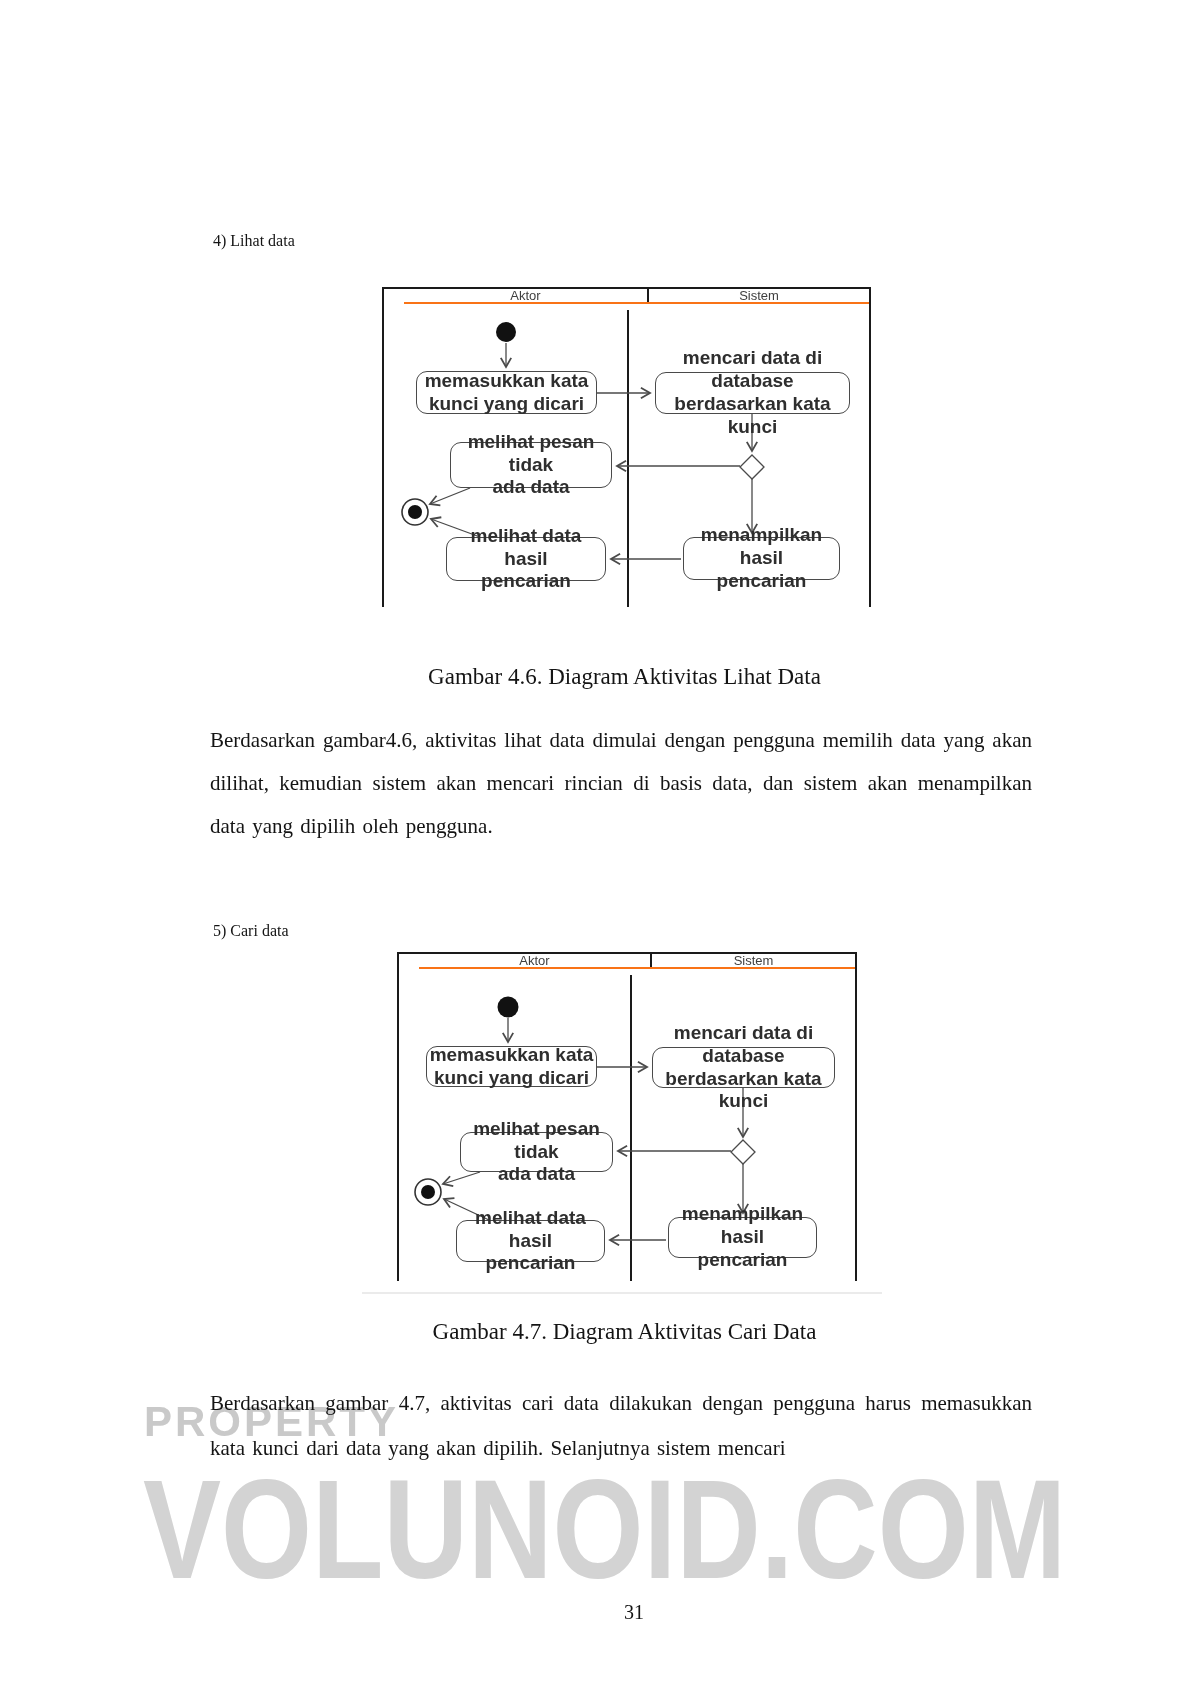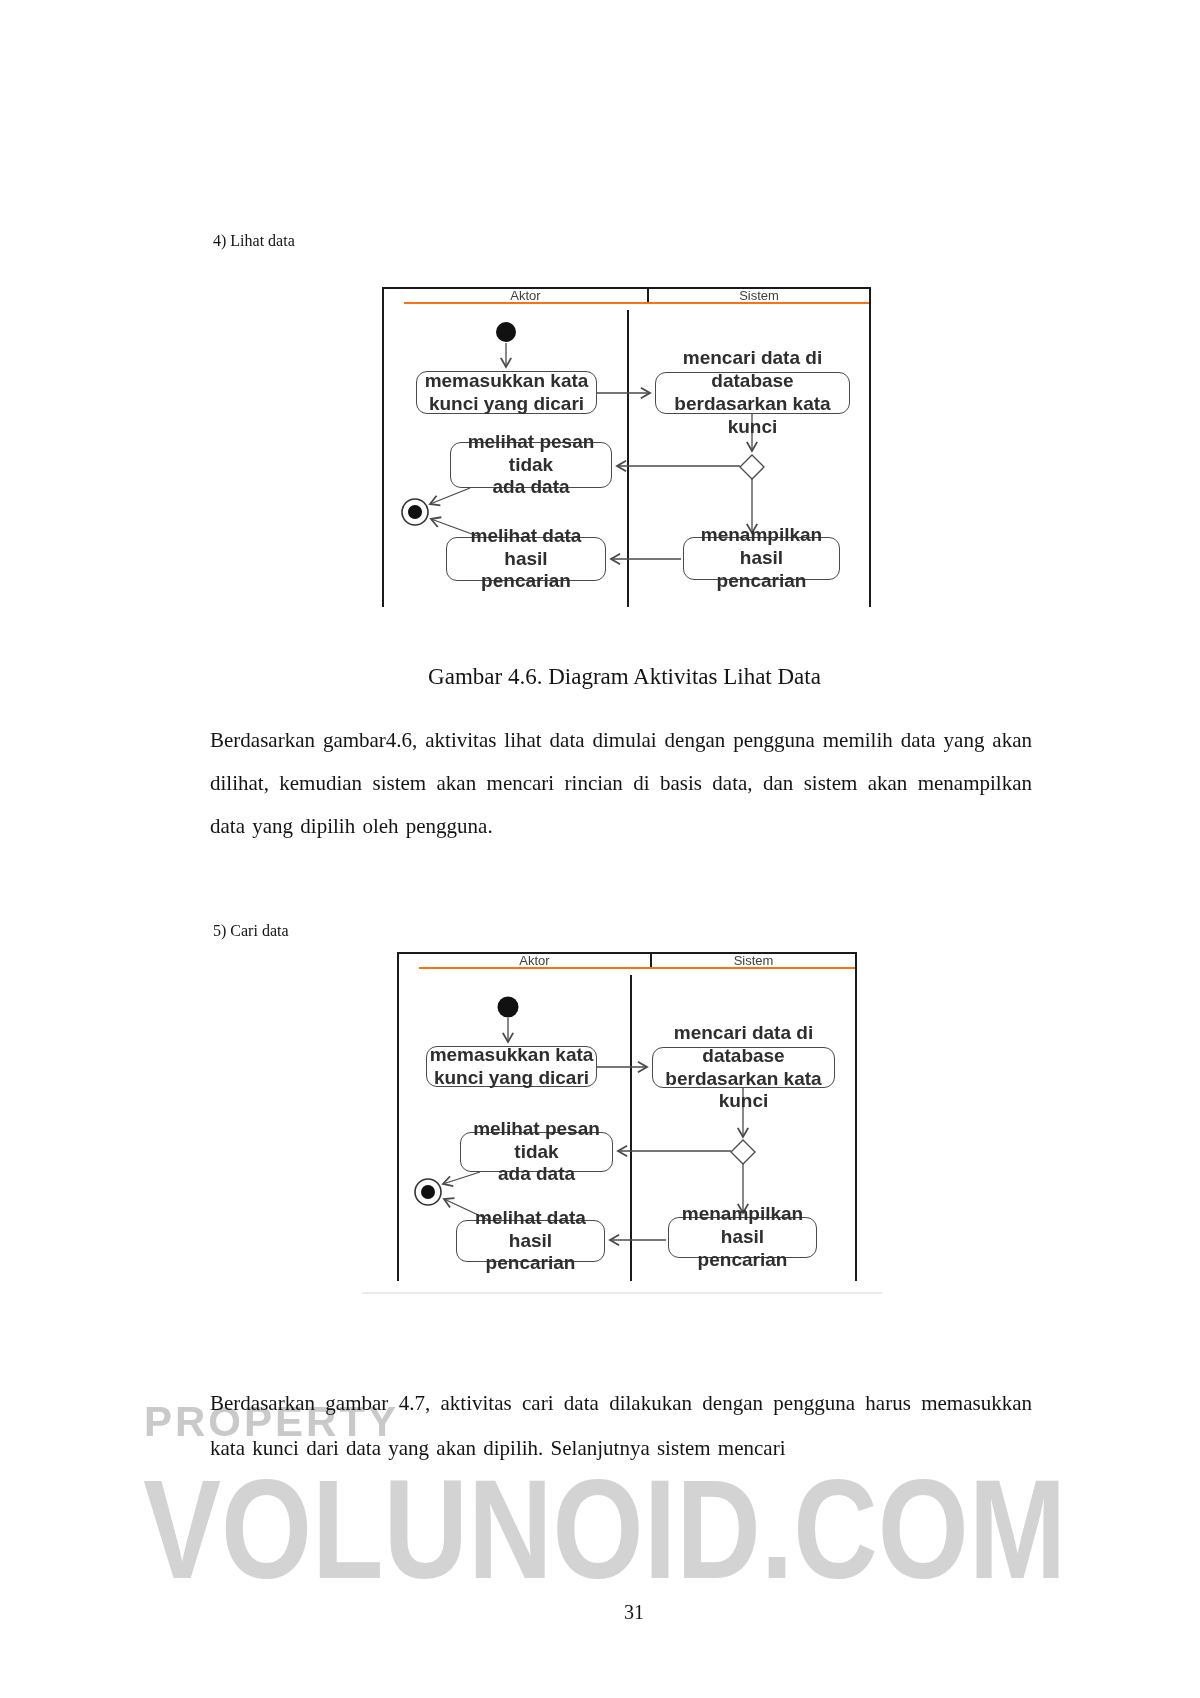--- a/index.html
+++ b/index.html
@@ -156,18 +156,19 @@
     <div class="action-box" style="left:61px;  top:178px; width:153px; height:40px;">melihat pesan tidak
 ada data</div>
     <div class="action-box" style="left:57px;  top:266px; width:149px; height:42px;">melihat data hasil
 pencarian</div>
     <div class="action-box" style="left:269px; top:263px; width:149px; height:41px;">menampilkan hasil
 pencarian</div>
   </div>
 
   <div class="abs faint-rule" style="left:362px; top:1292px; width:520px;"></div>
 
+  <div class="abs caption" style="top:1301px;">Gambar 4.7. Diagram Aktivitas Cari Data</div>
 
   <div class="abs para" style="top:1381px; line-height:45px;">Berdasarkan gambar 4.7, aktivitas cari data dilakukan dengan pengguna harus memasukkan kata kunci dari data yang akan dipilih. Selanjutnya sistem mencari</div>
 
   <div class="abs pagenum" style="top:1601px;">31</div>
 
 </div>
 
 </body></html>

